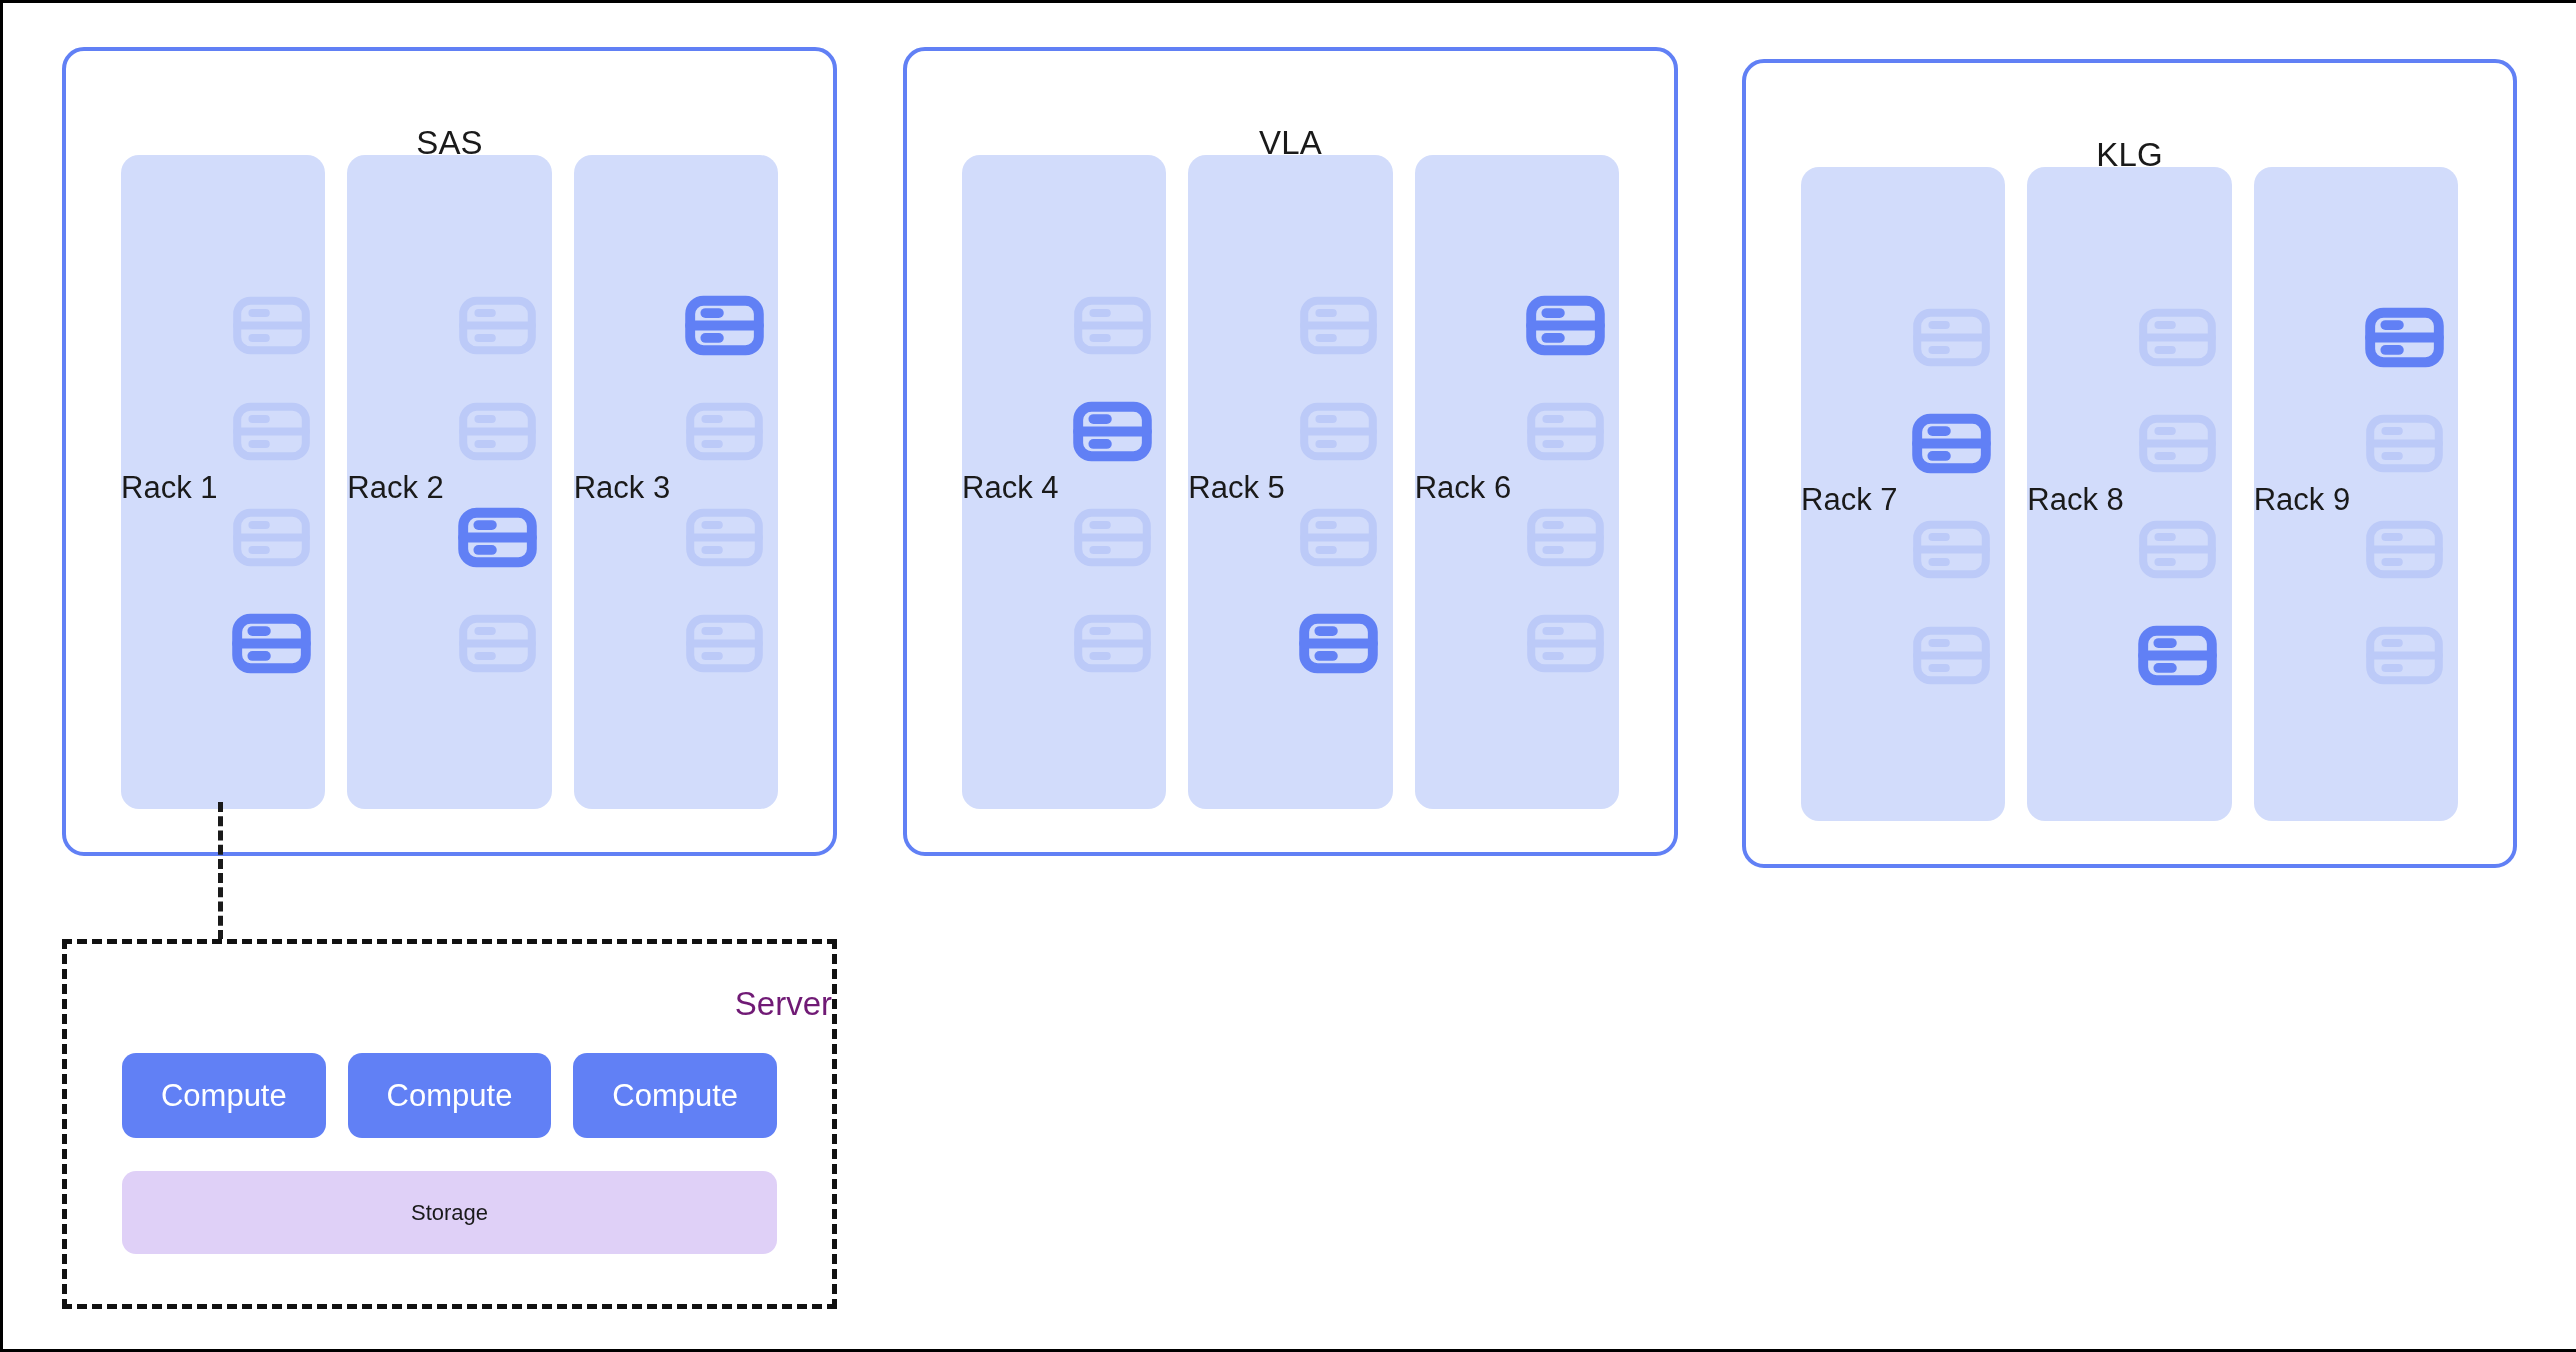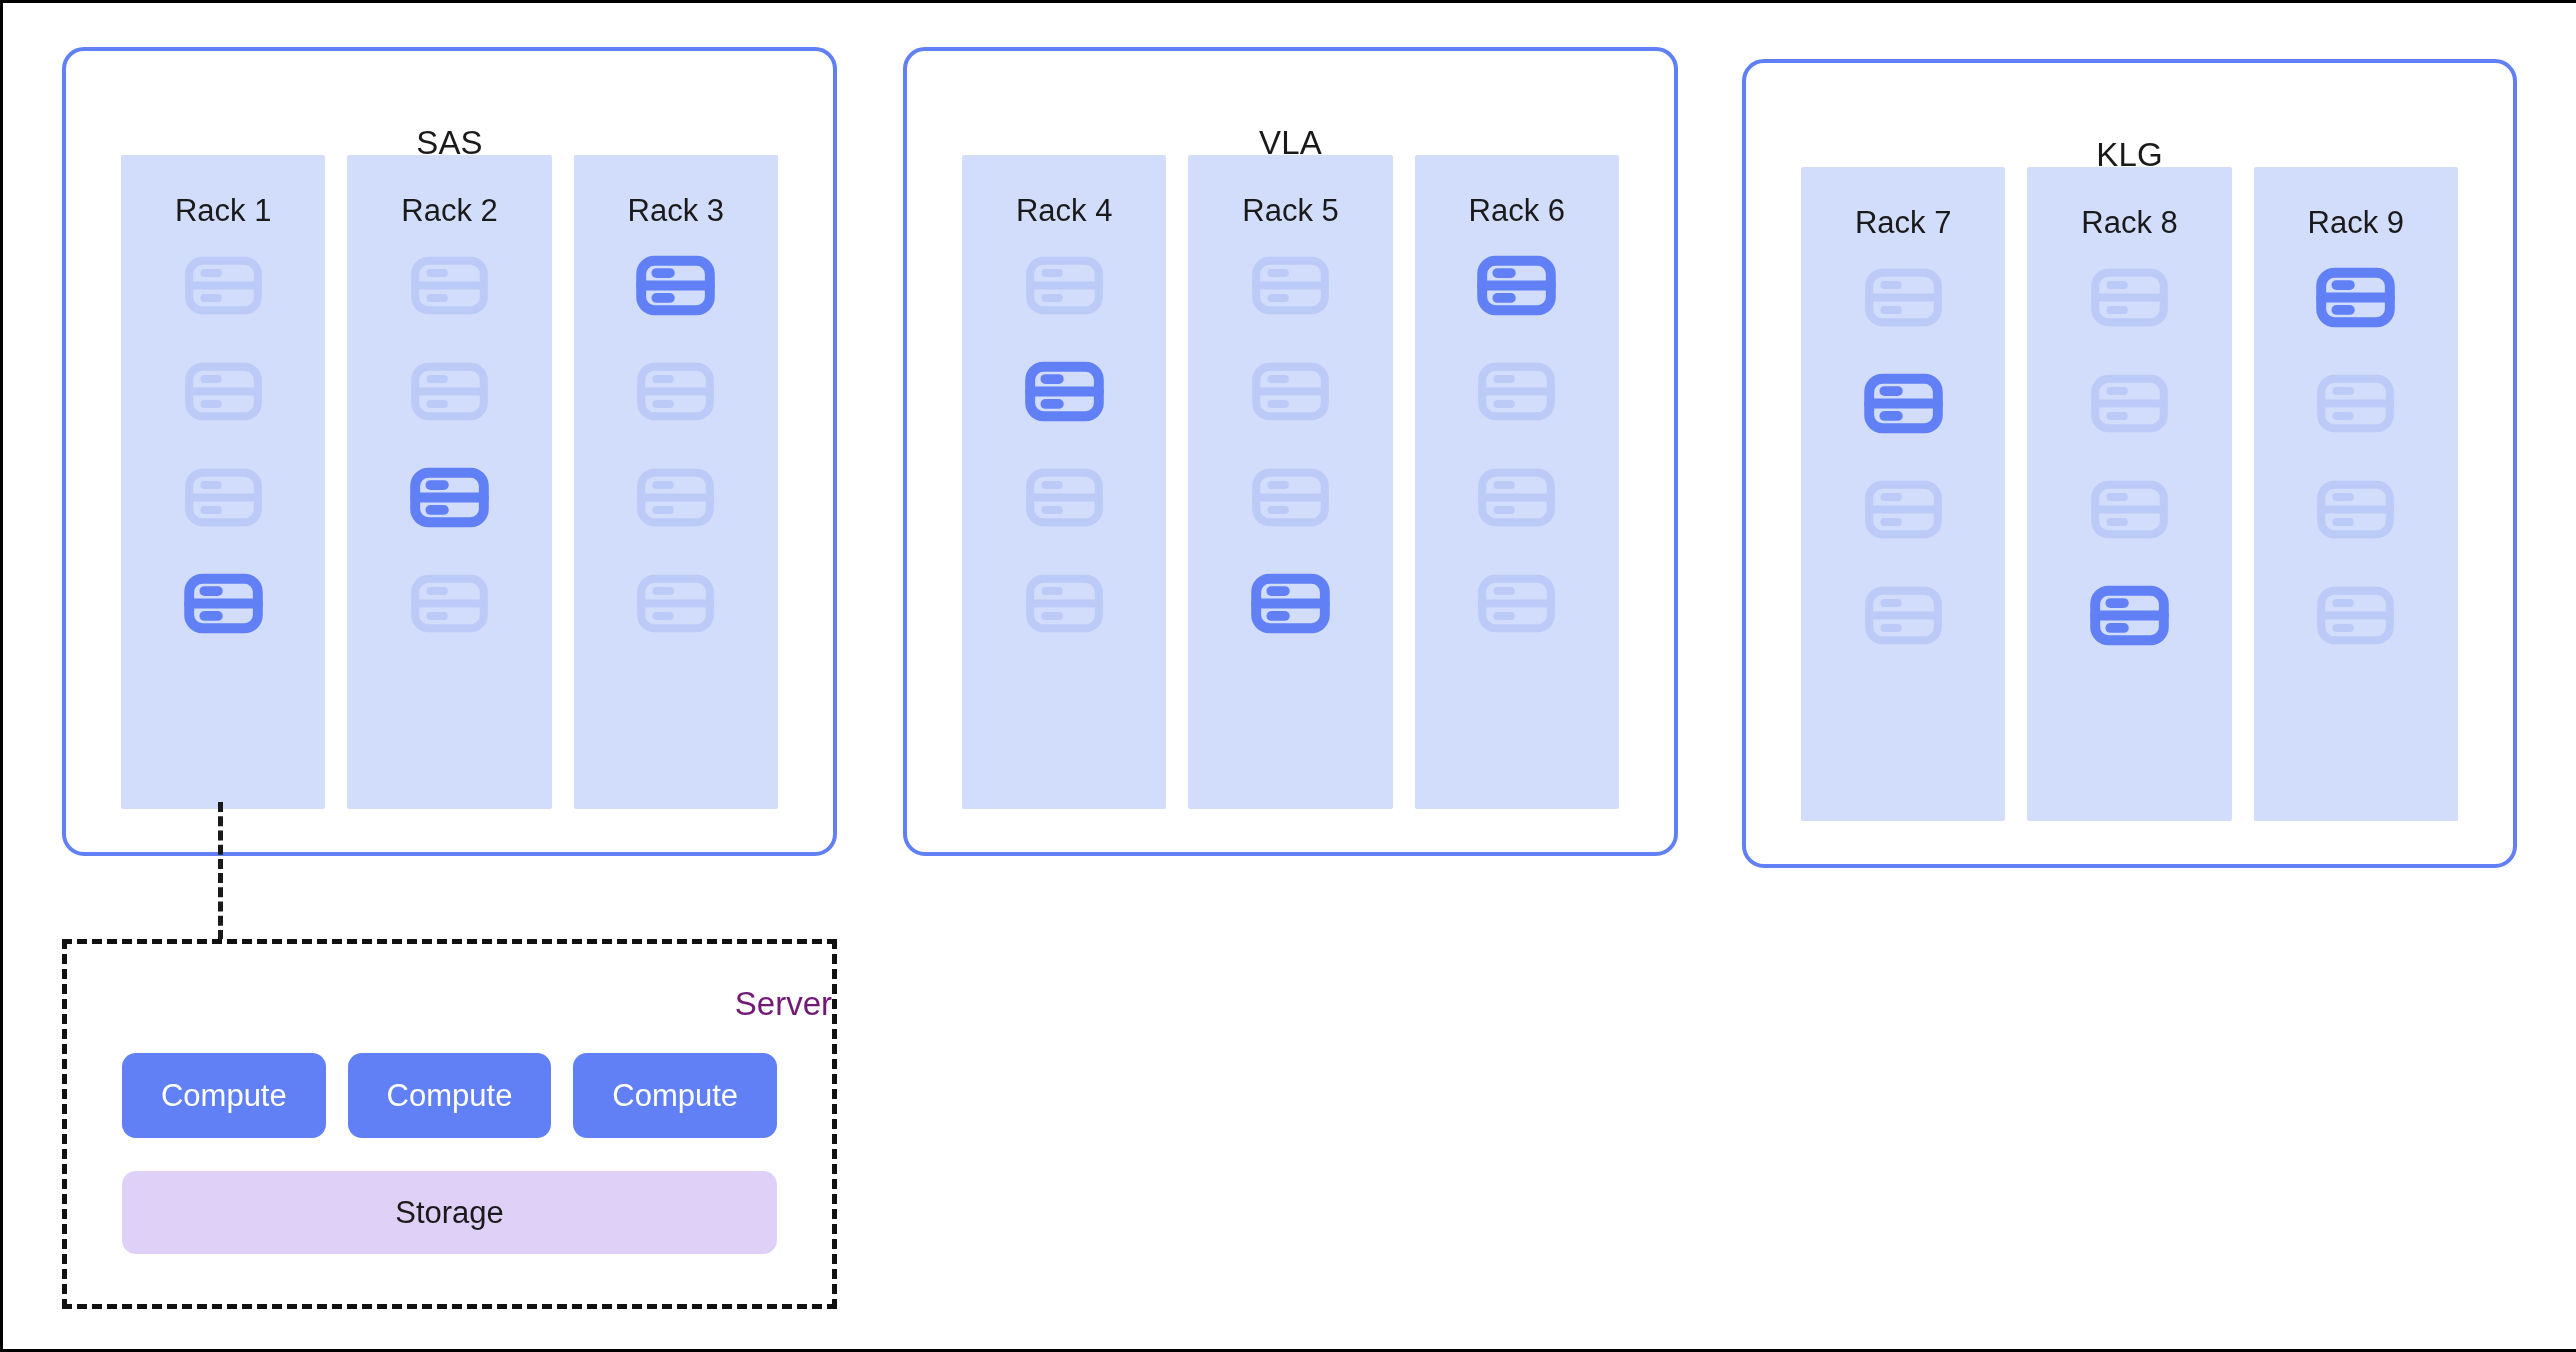--- a/index.html
+++ b/index.html
@@ -53,24 +53,23 @@
     bottom: 43px;
     display: flex;
     justify-content: space-between;
     gap: 22px;
   }
 
   
   .rack {
     flex: 1 1 0;
     background: #D2DCFB;
-    border-radius: 2px;
+    border-radius: 18px;
     position: relative;
     display: flex;
-    flex-direction: column;
     align-items: center;
     padding-top: 38px;
     box-sizing: border-box;
   }
   .rack-title {
     font-size: 31px;
     color: #1a1a1a;
     margin-bottom: 26px;
     white-space: nowrap;
   }
@@ -138,21 +137,21 @@
     left: 55px;
     right: 55px;
     top: 227px;
     height: 83px;
     background: #DFD0F7;
     border-radius: 14px;
     display: flex;
     align-items: center;
     justify-content: center;
     color: #1a1a1a;
-    font-size: 31px;
+    font-size: 22px;
   }
 </style>
 </head>
 <body>
 
 <div id="canvas">
 
   <div class="group" style="left:59px; top:44px; width:775px; height:809px;">
     <div class="group-title">SAS</div>
     <div class="rack-row">

